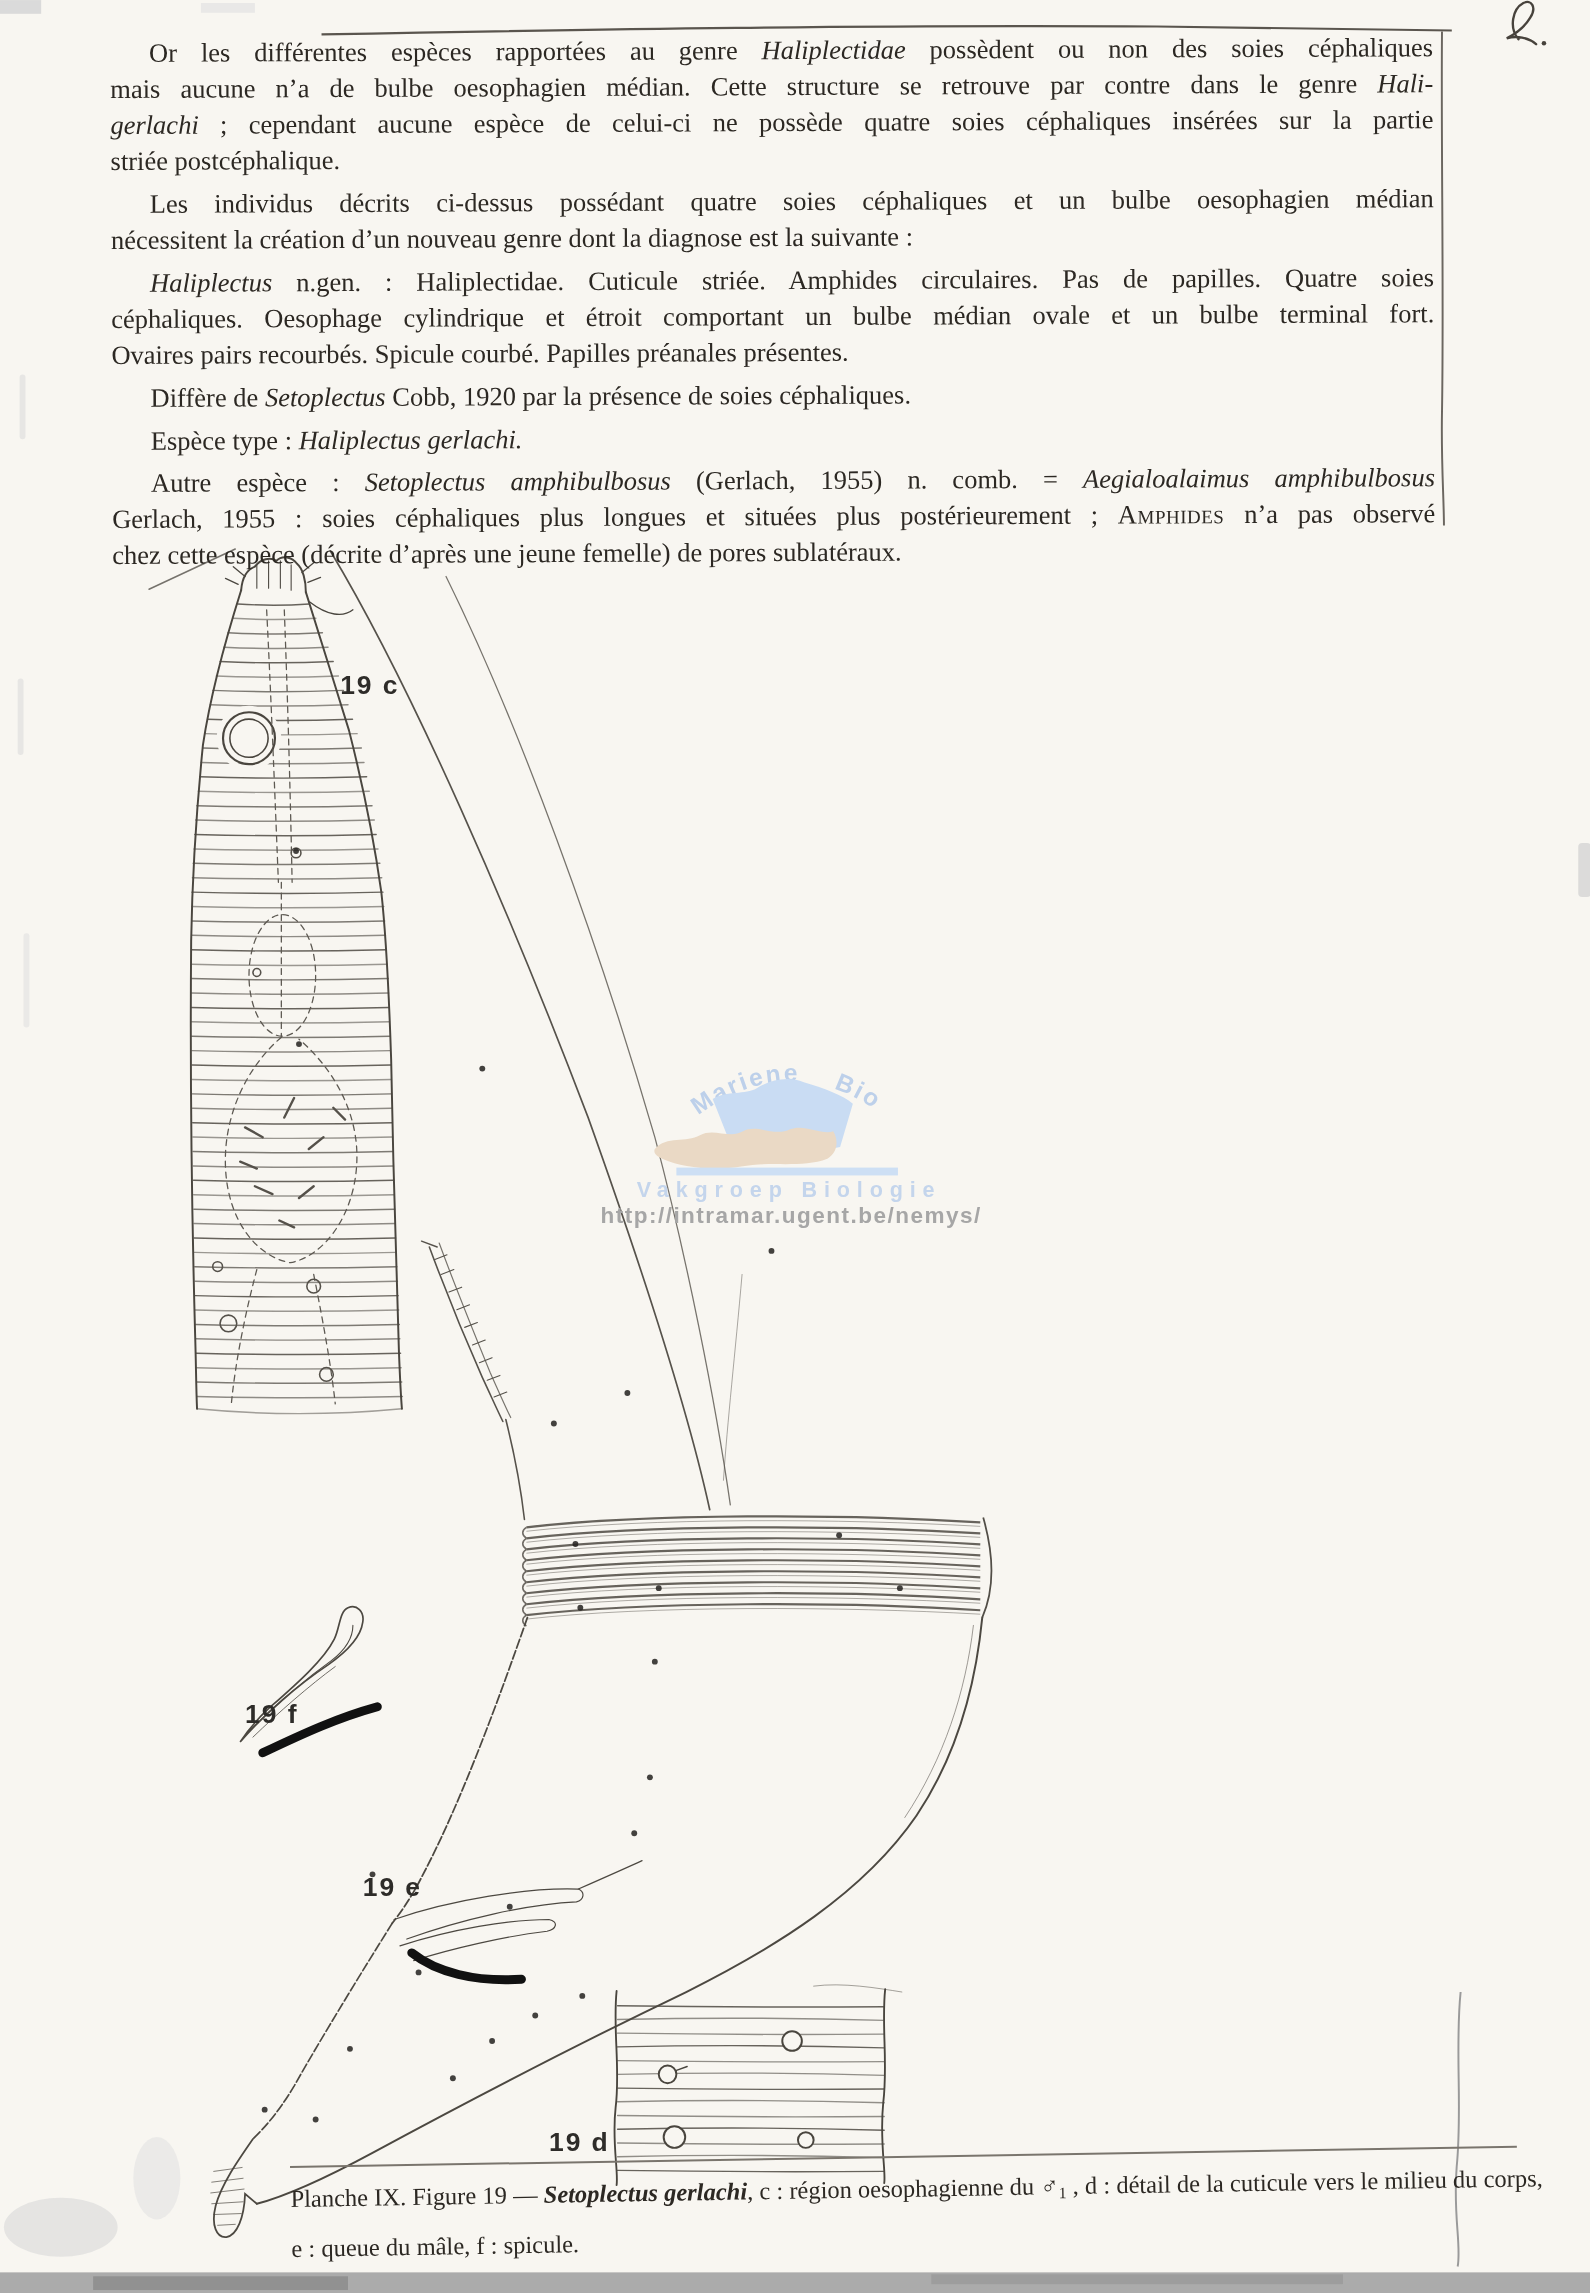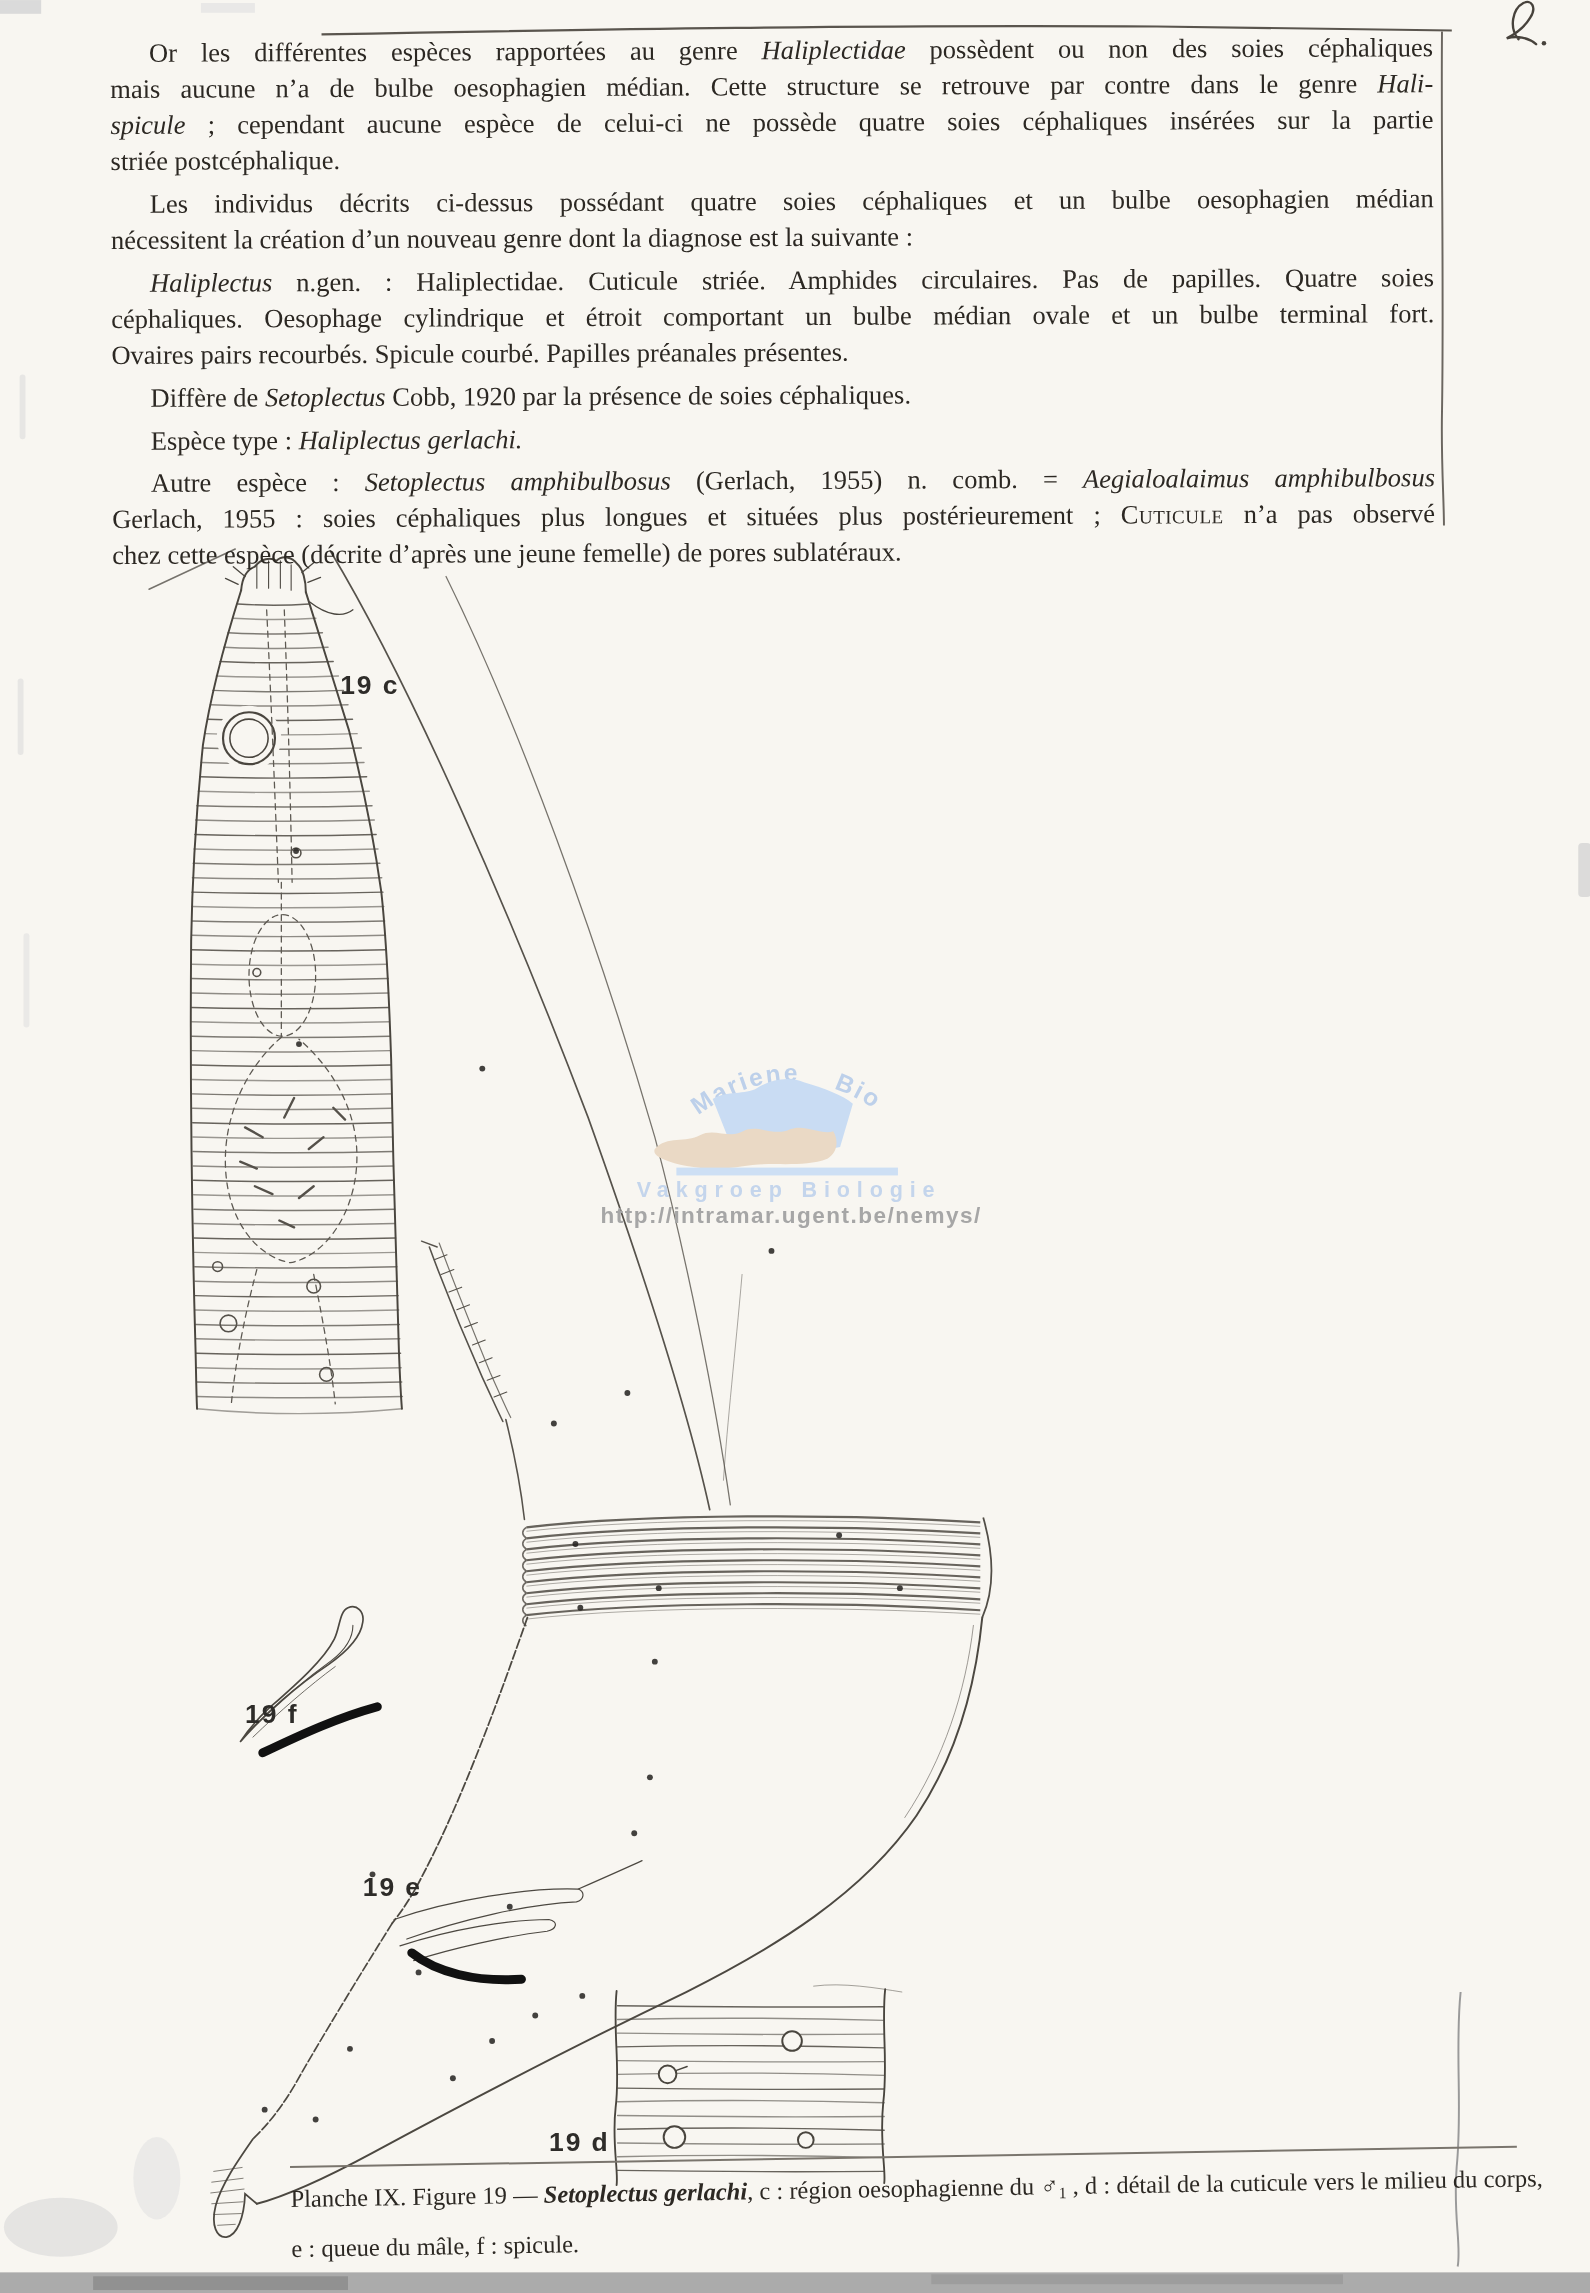--- a/index.html
+++ b/index.html
@@ -290,41 +290,41 @@
       <rect x="690" y="1191" width="226" height="8" fill="#cddff4"></rect>
       <text x="805" y="1221" text-anchor="middle" class="wm-dept">Vakgroep Biologie</text>
       <text x="807" y="1248" text-anchor="middle" class="wm-url">http://intramar.ugent.be/nemys/</text>
     </g>
   </svg>
 
   <div class="textcol">
     <div class="para">
       <div class="tline jf ind">Or les différentes espèces rapportées au genre <span class="i">Haliplectidae</span> possèdent ou non des soies céphaliques</div>
       <div class="tline jf">mais aucune n’a de bulbe oesophagien médian. Cette structure se retrouve par contre dans le genre <span class="i">Hali-</span></div>
-      <div class="tline jf"><span class="i">spicule</span> ; cependant aucune espèce de celui-ci ne possède quatre soies céphaliques insérées sur la partie</div>
+      <div class="tline jf"><span class="i">gerlachi</span> ; cependant aucune espèce de celui-ci ne possède quatre soies céphaliques insérées sur la partie</div>
       <div class="tline">striée postcéphalique.</div>
     </div>
     <div class="para">
       <div class="tline jf ind">Les individus décrits ci-dessus possédant quatre soies céphaliques et un bulbe oesophagien médian</div>
       <div class="tline">nécessitent la création d’un nouveau genre dont la diagnose est la suivante :</div>
     </div>
     <div class="para">
       <div class="tline jf ind"><span class="i">Haliplectus</span> n.gen. : Haliplectidae. Cuticule striée. Amphides circulaires. Pas de papilles. Quatre soies</div>
       <div class="tline jf">céphaliques. Oesophage cylindrique et étroit comportant un bulbe médian ovale et un bulbe terminal fort.</div>
       <div class="tline">Ovaires pairs recourbés. Spicule courbé. Papilles préanales présentes.</div>
     </div>
     <div class="para">
       <div class="tline ind">Diffère de <span class="i">Setoplectus</span> Cobb, 1920 par la présence de soies céphaliques.</div>
     </div>
     <div class="para">
       <div class="tline ind">Espèce type : <span class="i">Haliplectus gerlachi.</span></div>
     </div>
     <div class="para">
       <div class="tline jf ind">Autre espèce : <span class="i">Setoplectus amphibulbosus</span> (Gerlach, 1955) n. comb. = <span class="i">Aegialoalaimus amphibulbosus</span></div>
-      <div class="tline jf">Gerlach, 1955 : soies céphaliques plus longues et situées plus postérieurement ; <span class="sc">Cuticule</span> n’a pas observé</div>
+      <div class="tline jf">Gerlach, 1955 : soies céphaliques plus longues et situées plus postérieurement ; <span class="sc">Amphides</span> n’a pas observé</div>
       <div class="tline">chez cette espèce (décrite d’après une jeune femelle) de pores sublatéraux.</div>
     </div>
   </div>
 
   <div class="caption">
     <div class="cap-line">Planche IX. Figure 19 —  <span class="bi">Setoplectus gerlachi</span>, c : région oesophagienne du ♂<span class="sub">1</span> , d : détail de la cuticule vers le milieu du corps,</div>
     <div class="cap-line">e : queue du mâle, f : spicule.</div>
   </div>
 
 </div>

